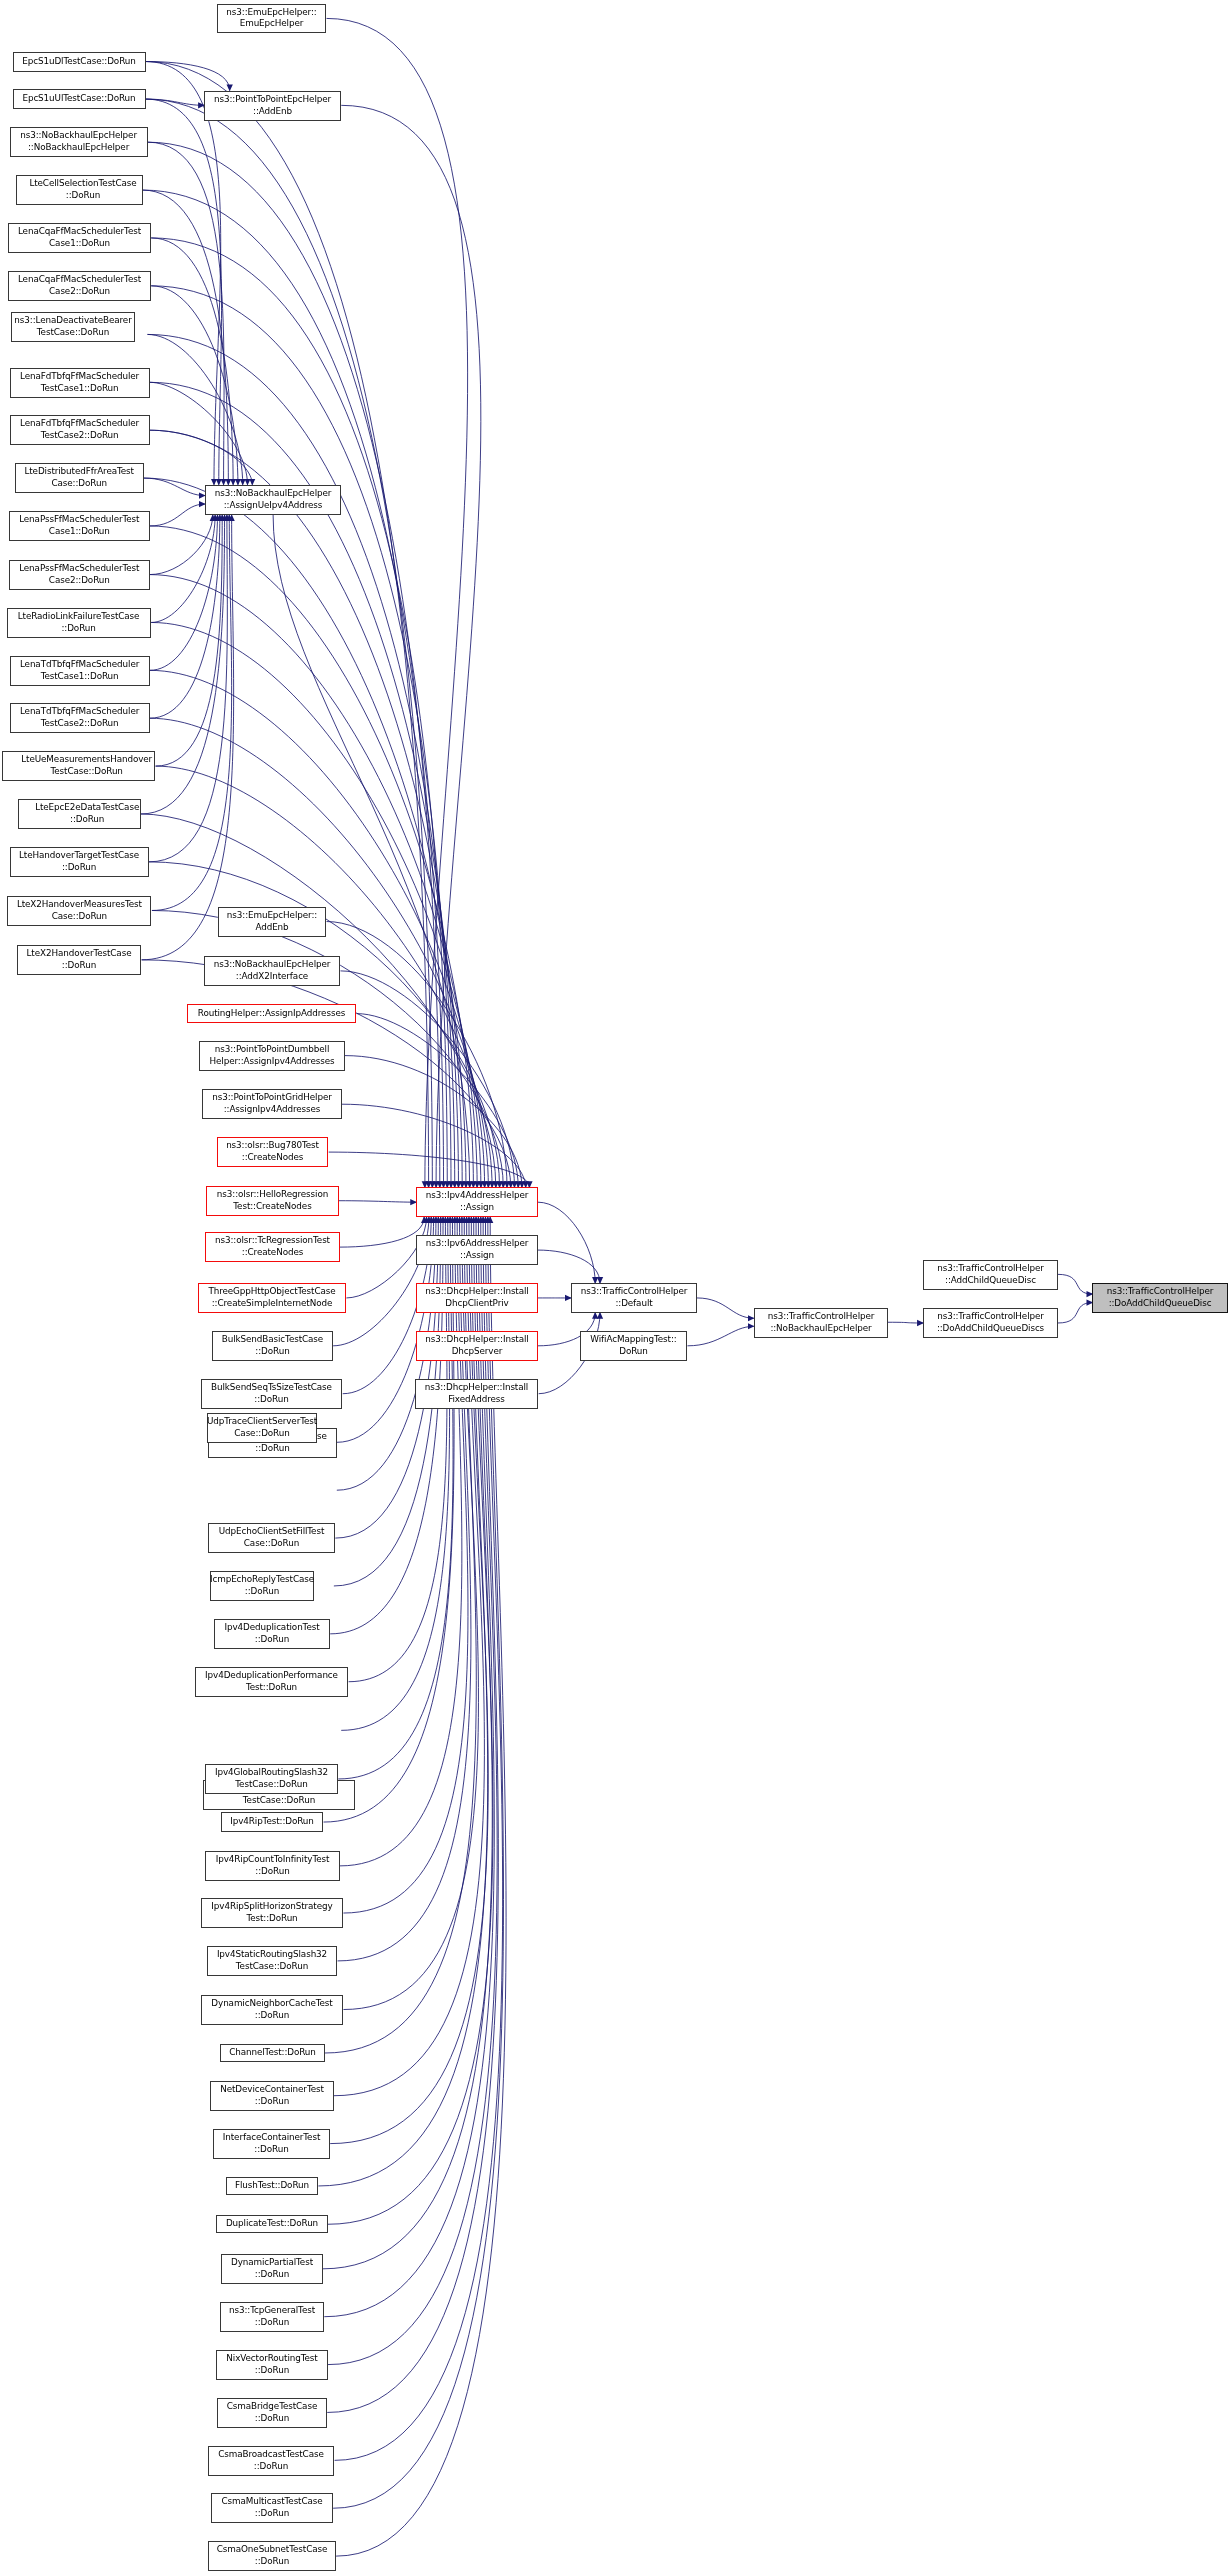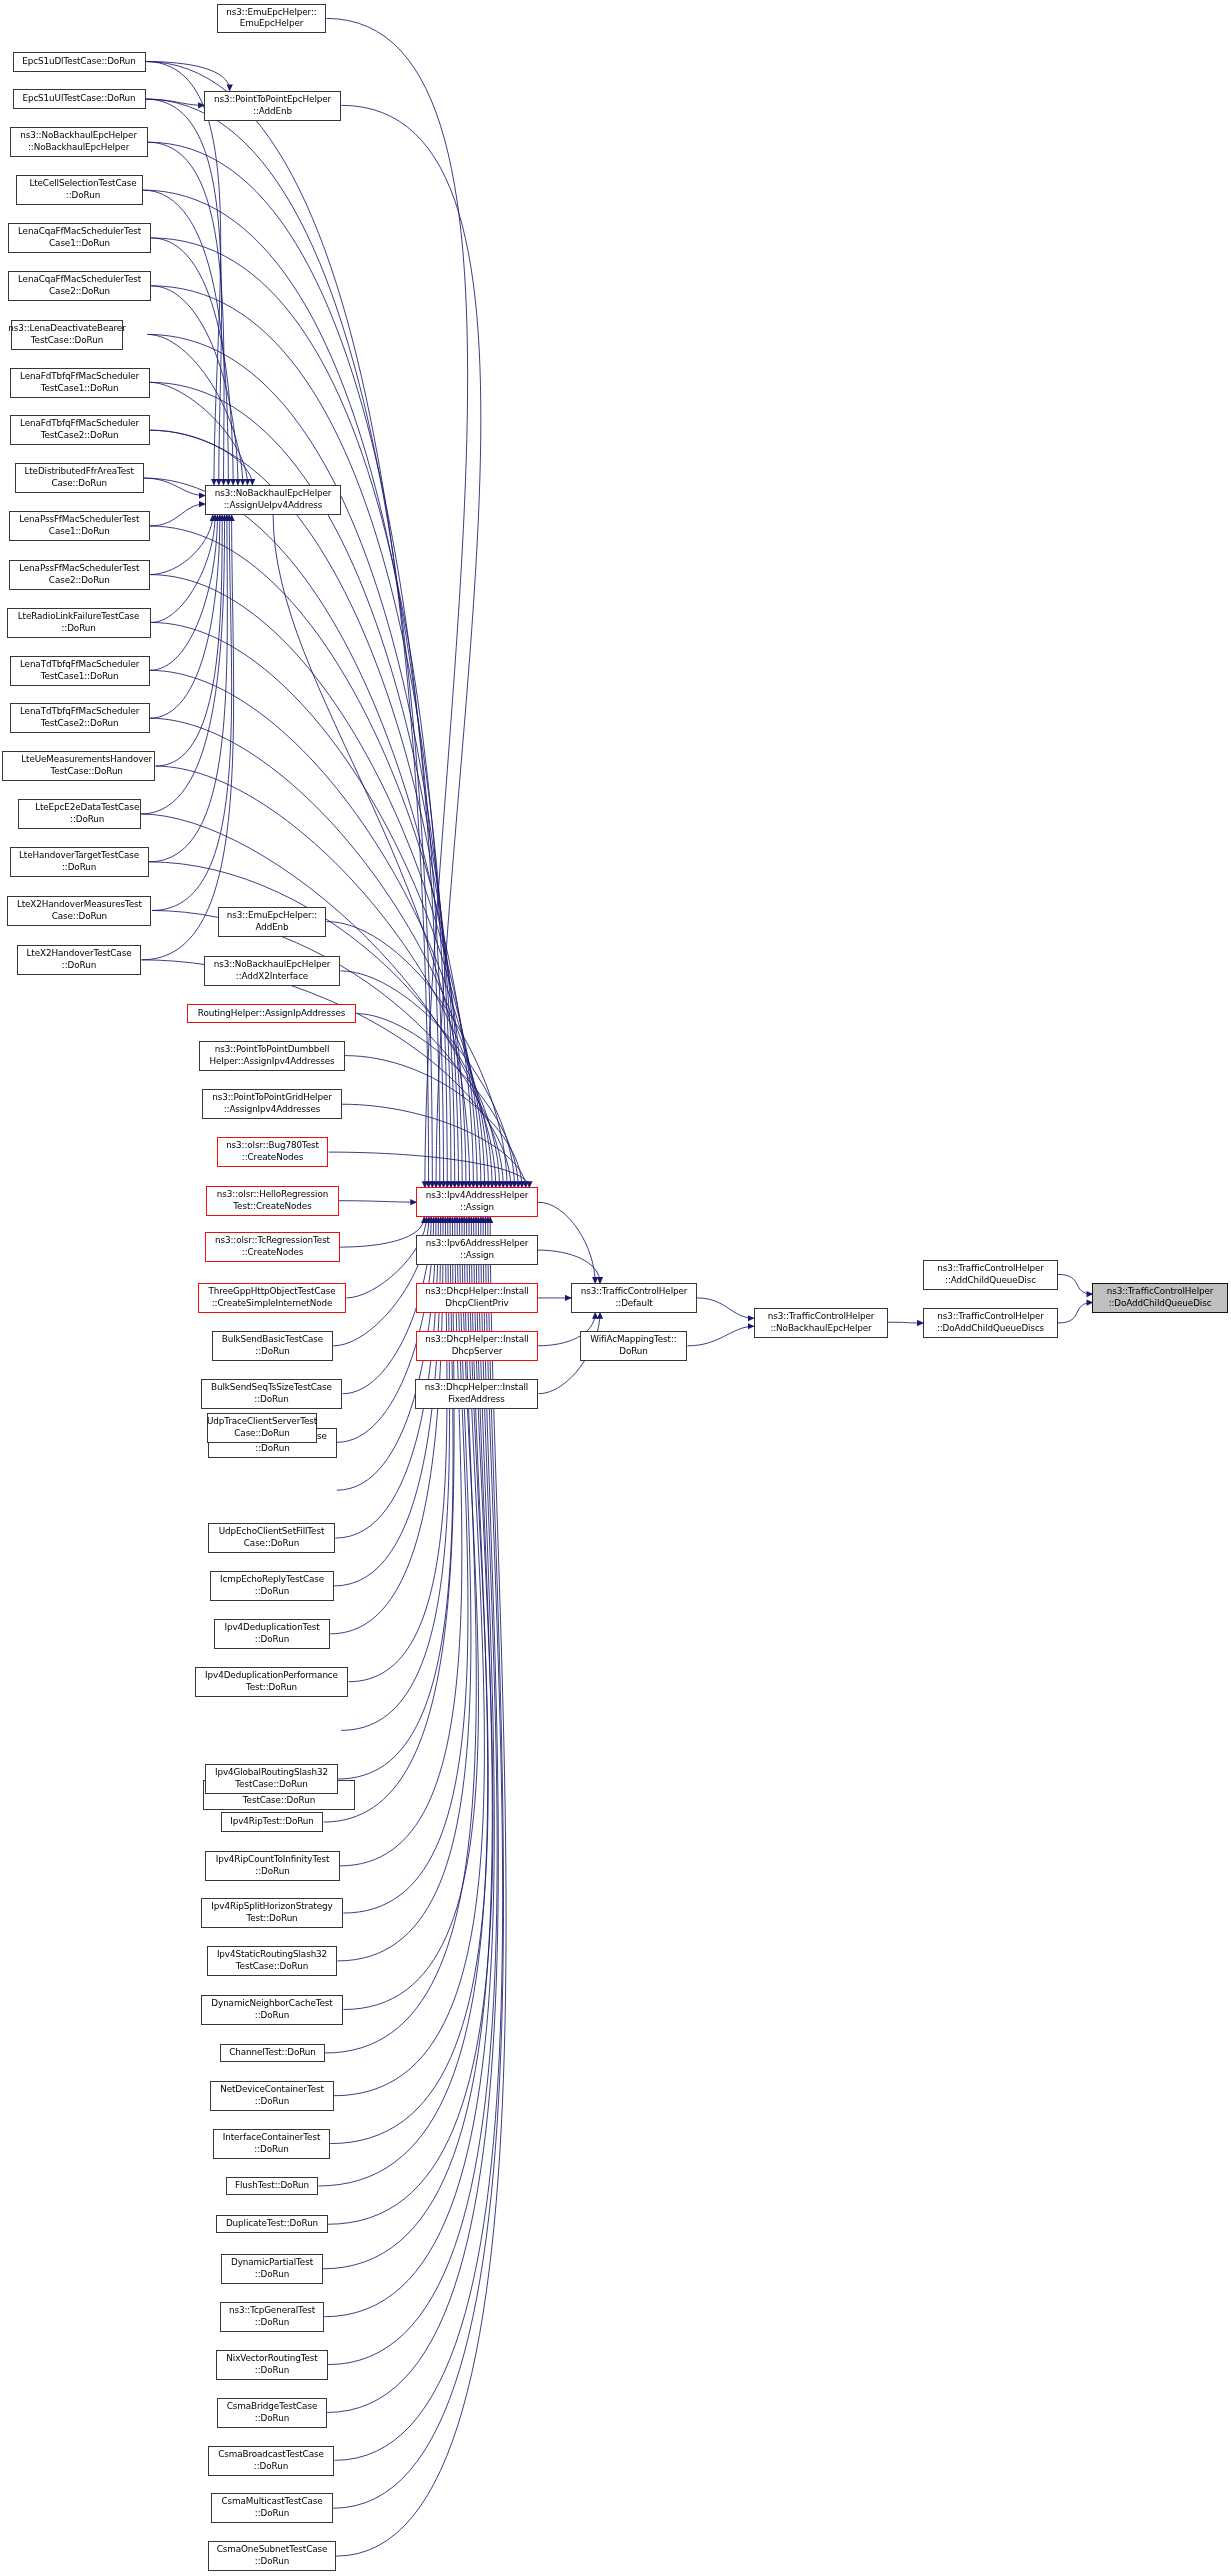--- a/index.html
+++ b/index.html
@@ -141,21 +141,21 @@
         <span>::DoRun</span>
       </div>
       <div class="node" style="left: 8px; top: 223px; width: 143px; height: 29.5px;">
         <span>LenaCqaFfMacSchedulerTest</span>
         <span>Case1::DoRun</span>
       </div>
       <div class="node" style="left: 8px; top: 271px; width: 143px; height: 29.5px;">
         <span>LenaCqaFfMacSchedulerTest</span>
         <span>Case2::DoRun</span>
       </div>
-      <div class="node" style="left: 11px; top: 320px; width: 112px; height: 29.5px;">
+      <div class="node" style="left: 11px; top: 312px; width: 124px; height: 29.5px;">
         <span>ns3::LenaDeactivateBearer</span>
         <span>TestCase::DoRun</span>
       </div>
       <div class="node" style="left: 9.6px; top: 368px; width: 140px; height: 29.5px;">
         <span>LenaFdTbfqFfMacScheduler</span>
         <span>TestCase1::DoRun</span>
       </div>
       <div class="node" style="left: 9.6px; top: 415px; width: 140px; height: 29.5px;">
         <span>LenaFdTbfqFfMacScheduler</span>
         <span>TestCase2::DoRun</span>
@@ -264,21 +264,21 @@
         <span>::DoRun</span>
       </div>
       <div class="node" style="left: 207px; top: 1413px; width: 110px; height: 29.5px;">
         <span>UdpTraceClientServerTest</span>
         <span>Case::DoRun</span>
       </div>
       <div class="node" style="left: 208px; top: 1523px; width: 127px; height: 29.5px;">
         <span>UdpEchoClientSetFillTest</span>
         <span>Case::DoRun</span>
       </div>
-      <div class="node" style="left: 210px; top: 1571px; width: 124px; height: 29.5px; text-align: center;">
+      <div class="node" style="left: 210px; top: 1571px; width: 104px; height: 29.5px; text-align: center;">
         <span>IcmpEchoReplyTestCase</span>
         <span>::DoRun</span>
       </div>
       <div class="node" style="left: 214px; top: 1619px; width: 116px; height: 29.5px;">
         <span>Ipv4DeduplicationTest</span>
         <span>::DoRun</span>
       </div>
       <div class="node" style="left: 195px; top: 1667px; width: 153px; height: 29.5px;">
         <span>Ipv4DeduplicationPerformance</span>
         <span>Test::DoRun</span>

